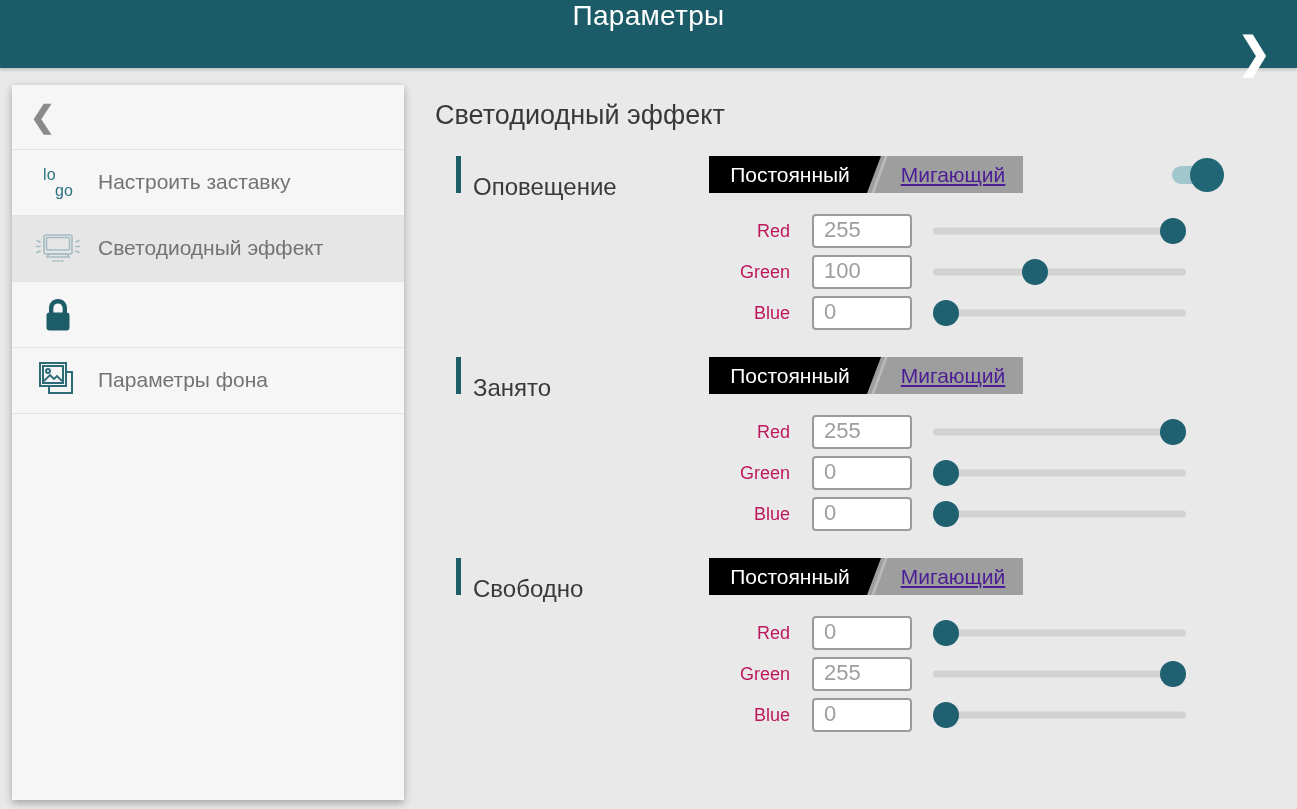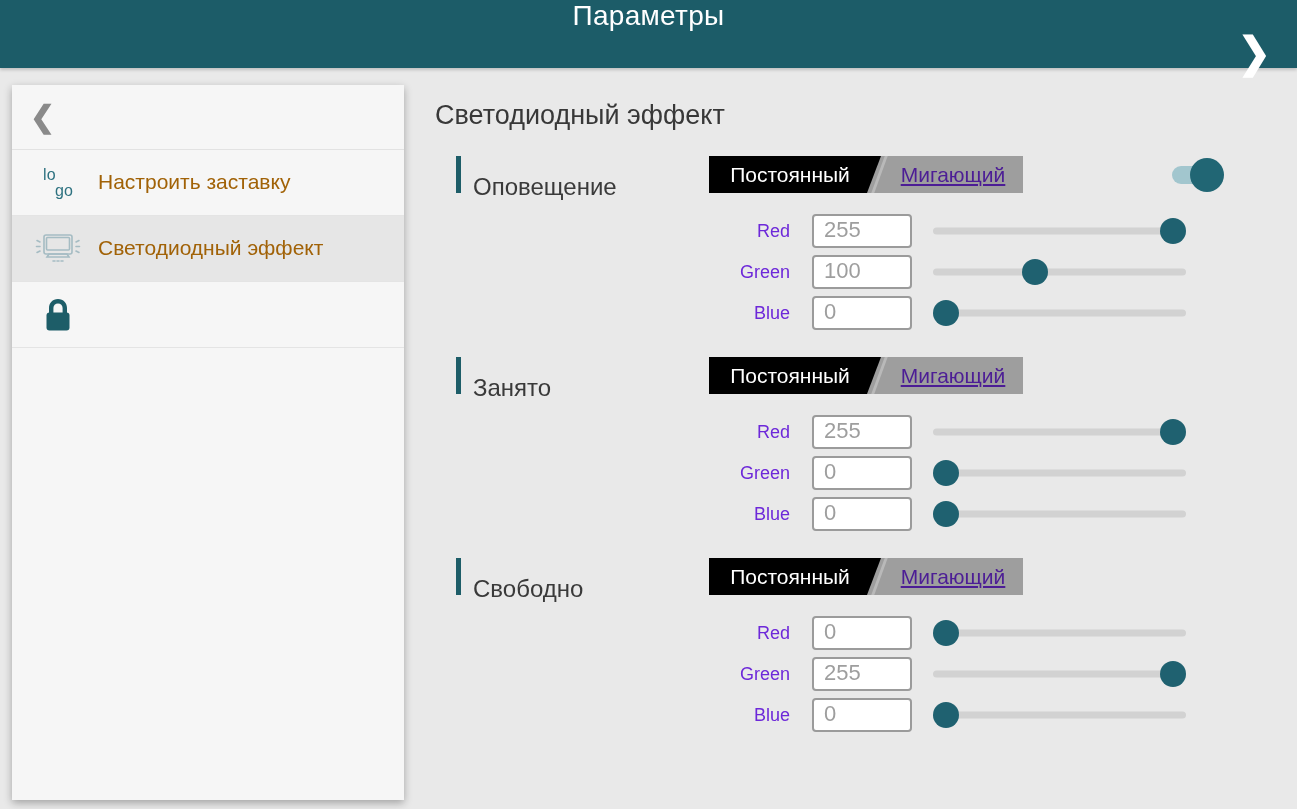--- a/index.html
+++ b/index.html
@@ -34,21 +34,21 @@
   .side-back-icon { color:#8a8a8a; font-size:30px; font-weight:700; line-height:1; }
   .side-item {
     display:flex; align-items:center; min-height:66px;
     padding:10px 14px 10px 22px; border-bottom:1px solid #e4e4e4; cursor:pointer;
   }
   .side-item.selected { background:#e6e6e6; }
   .side-ic {
     width:48px; flex-shrink:0; display:flex; align-items:center; justify-content:center;
     margin-right:16px;
   }
-  .side-label { font-size:21px; color:#a16207; line-height:1.25; }
+  .side-label { font-size:21px; color:#737373; line-height:1.25; }
 
   .logo-ic { display:flex; flex-direction:column; font-size:16px; line-height:.95; color:#2e7280;justify-content:space-between; }
   .logo-ic .go { margin-left:12px; }
   .aa-ic { font-size:27px; font-weight:700; color:#1d5d68; line-height:1; }
 
   
   .main { position:absolute; left:435px; top:100px; width:820px; }
   .main-title { font-size:27px; font-weight:400; color:#383838; margin-bottom:24px; height:32px; }
 
   .sec { margin-bottom:27px; }
@@ -73,21 +73,21 @@
     position:absolute; right:0; top:0; width:140px; height:100%;
     color:#4c1d95; font-size:21px; display:flex; align-items:center; justify-content:center;
     cursor:pointer;
     text-decoration:underline;
   }
   .switch { position:absolute; left:737px; top:50%; transform:translateY(-50%); width:52px; height:34px; cursor:pointer; }
   .switch-track { position:absolute; left:0; top:8px; width:46px; height:18px; border-radius:9px; background:#a2c6ce; }
   .switch-knob { position:absolute; right:0; top:0; width:34px; height:34px; border-radius:50%; background:#216674; }
 
   .row { display:flex; align-items:center; height:34px; margin-bottom:7px; }
-  .row-label { width:355px; text-align:right; font-size:18px; color:#6d28d9; }
+  .row-label { width:355px; text-align:right; font-size:18px; color:#be185d; }
   .row-input {
     margin-left:22px; width:100px; height:34px; border:2px solid #9b9b9b; border-radius:4px;
     background:#ffffff; color:#9e9e9e; font-size:22px; padding:0 0 2px 10px;
     font-family:"Liberation Sans", sans-serif; outline:none;
   }
   .slider { position:relative; margin-left:21px; width:253px; height:34px; cursor:pointer; }
   .slider-track {
     position:absolute; left:0; right:0; top:50%; transform:translateY(-50%);
     height:7px; border-radius:4px; background:#d2d2d2;
   }
@@ -136,20 +136,32 @@
 
   <div class="side-item">
     <span class="side-ic">
       <svg width="34" height="38" viewBox="0 0 34 38" fill="#1d5d68">
         <path d="M17 3 c-5.5 0 -9 4.2 -9 9 v6 h4.4 v-6 c0 -2.8 1.9 -4.6 4.6 -4.6 s4.6 1.8 4.6 4.6 v6 H26 v-6 c0 -4.8 -3.5 -9 -9 -9 z"></path>
         <rect x="5.5" y="16.5" width="23" height="18" rx="3"></rect>
       </svg>
     </span>
   </div>
 
+  <div class="side-item">
+    <span class="side-ic">
+      <svg width="44" height="44" viewBox="0 0 44 44" fill="none" stroke="#2c6b77" stroke-width="2">
+        <rect x="13" y="13" width="23" height="21" fill="#f6f6f6"></rect>
+        <rect x="4" y="4" width="26" height="23" fill="#f6f6f6"></rect>
+        <rect x="7" y="7" width="20" height="17"></rect>
+        <circle cx="12" cy="12" r="2"></circle>
+        <path d="M8 22 l6 -6 4 4 3 -3 5 5" stroke-width="1.8"></path>
+      </svg>
+    </span>
+    <span class="side-label">Параметры фона</span>
+  </div>
 </div>
 
 <div class="main">
   <div class="main-title">Светодиодный эффект</div>
 
   <div class="sec">
     <div class="sec-head">
       <div class="accent-bar"></div>
       <div class="sec-title">Оповещение</div>
       <div class="segmented">

